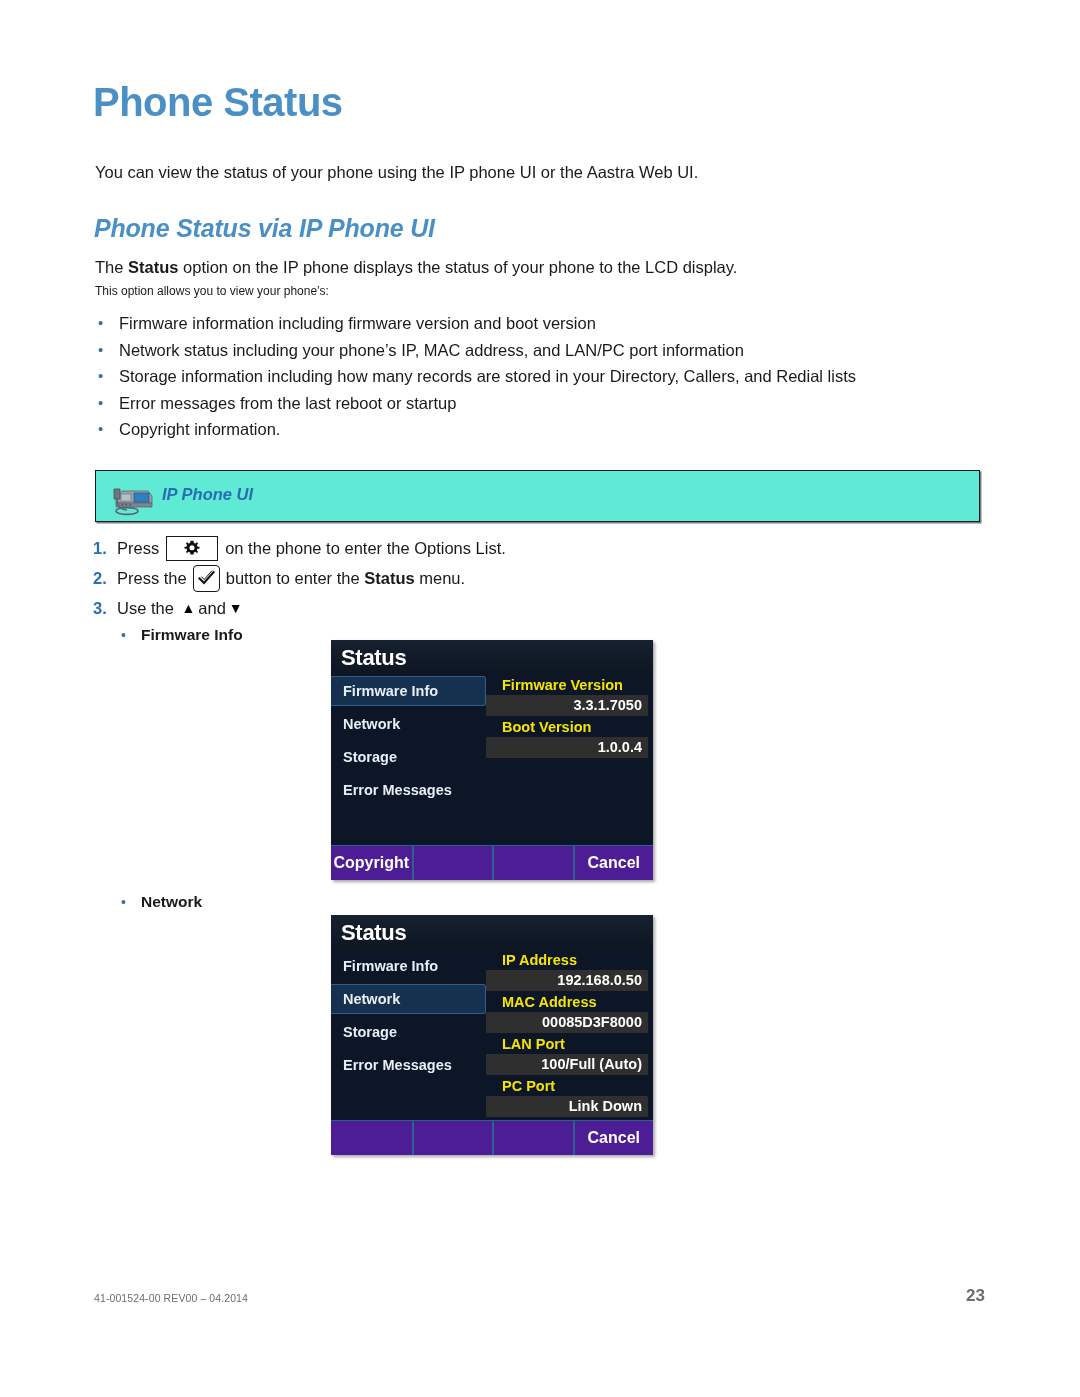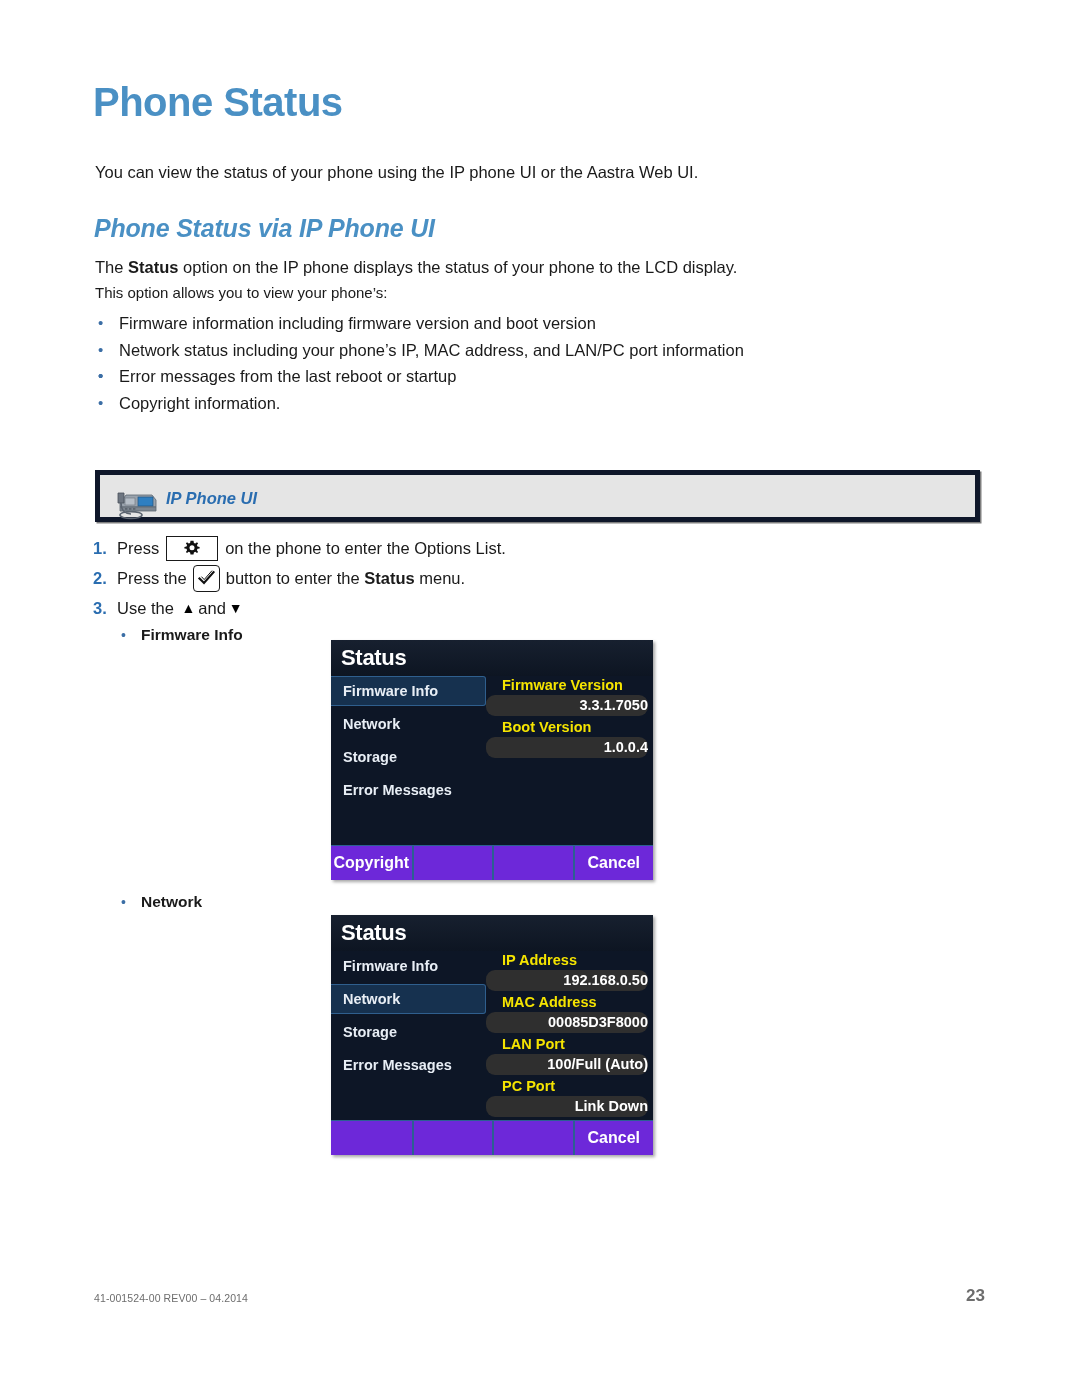--- a/index.html
+++ b/index.html
@@ -62,21 +62,21 @@
     top: 256px;
     font-size: 16.5px;
     line-height: 1.35;
     white-space: nowrap;
     text-align: right;
   }
   .para2 {
     position: absolute;
     left: 95px;
     top: 283px;
-    font-size: 15px;
+    font-size: 12px;
     line-height: 1.35;
     white-space: nowrap;
   }
 
   .bullet-list {
     position: absolute;
     left: 95px;
     top: 310px;
     width: 900px;
   }
@@ -96,22 +96,22 @@
     line-height: 26.5px;
   }
 
   
   .callout {
     position: absolute;
     left: 95px;
     top: 470px;
     width: 885px;
     height: 52px;
-    background: #e5e5e5;
-    border: 5px solid #0f172a;
+    background: #5eead4;
+    border: 1px solid #0f172a;
     box-sizing: border-box;
     box-shadow: 1.5px 1.5px 0 0 #7e7e7e;
   }
   .callout-label {
     position: absolute;
     left: 66px;
     top: 14px;
     font-size: 16.5px;
     font-weight: bold;
     font-style: italic;
@@ -291,32 +291,32 @@
     padding-left: 16px;
   }
   .field-value {
     background: #2f2f2f;
     color: #ffffff;
     font-size: 14.5px;
     font-weight: bold;
     text-align: right;
     line-height: 21px;
     height: 21px;
-    padding-right: 0;
+    padding-right: 6px;
     box-sizing: border-box;
     margin-bottom: 2px;
-    border-radius: 9px;
+    border-radius: 1px;
   }
   .lcd-softkeys {
     position: absolute;
     left: 0;
     right: 0;
     bottom: 0;
     height: 34px;
-    background: #6d28d9;
+    background: #4c1d95;
     border-top: 1.5px solid #2c5f92;
     display: flex;
   }
   .softkey {
     flex: 1 1 25%;
     position: relative;
     color: #ffffff;
     font-size: 16px;
     font-weight: bold;
     display: flex;
@@ -355,21 +355,21 @@
 
   <div class="sub-head">Phone Status via IP Phone UI</div>
 
   <div class="para1"><span>The </span><b>Status</b><span> option on the IP phone displays the status of your phone to the LCD display.</span></div>
 
   <div class="para2">This option allows you to view your phone’s:</div>
 
   <div class="bullet-list">
     <div class="bullet-row"><span class="dot">•</span><span>Firmware information including firmware version and boot version</span></div>
     <div class="bullet-row"><span class="dot">•</span><span>Network status including your phone’s IP, MAC address, and LAN/PC port information</span></div>
-    <div class="bullet-row"><span class="dot">•</span></div>
+    <div class="bullet-row"><span class="dot">•</span><span>Storage information including how many records are stored in your Directory, Callers, and Redial lists</span></div>
     <div class="bullet-row"><span class="dot">•</span><span>Error messages from the last reboot or startup</span></div>
     <div class="bullet-row"><span class="dot">•</span><span>Copyright information.</span></div>
   </div>
 
   <div class="callout">
     <svg class="phone-icon" viewBox="0 0 46 40">
       <ellipse cx="17" cy="34" rx="11" ry="3.4" fill="none" stroke="#5b6470" stroke-width="1.6"></ellipse>
       <path d="M6 26 L6 22 L12 14 L38 14 L42 19 L42 26 Z" fill="#9aa3ad" stroke="#5b6470" stroke-width="0.8"></path>
       <path d="M6 26 L42 26 L42 30 L6 30 Z" fill="#7d8690" stroke="#5b6470" stroke-width="0.8"></path>
       <rect x="24" y="16" width="15" height="9" fill="#2f7fc1" stroke="#23547e" stroke-width="0.7"></rect>

